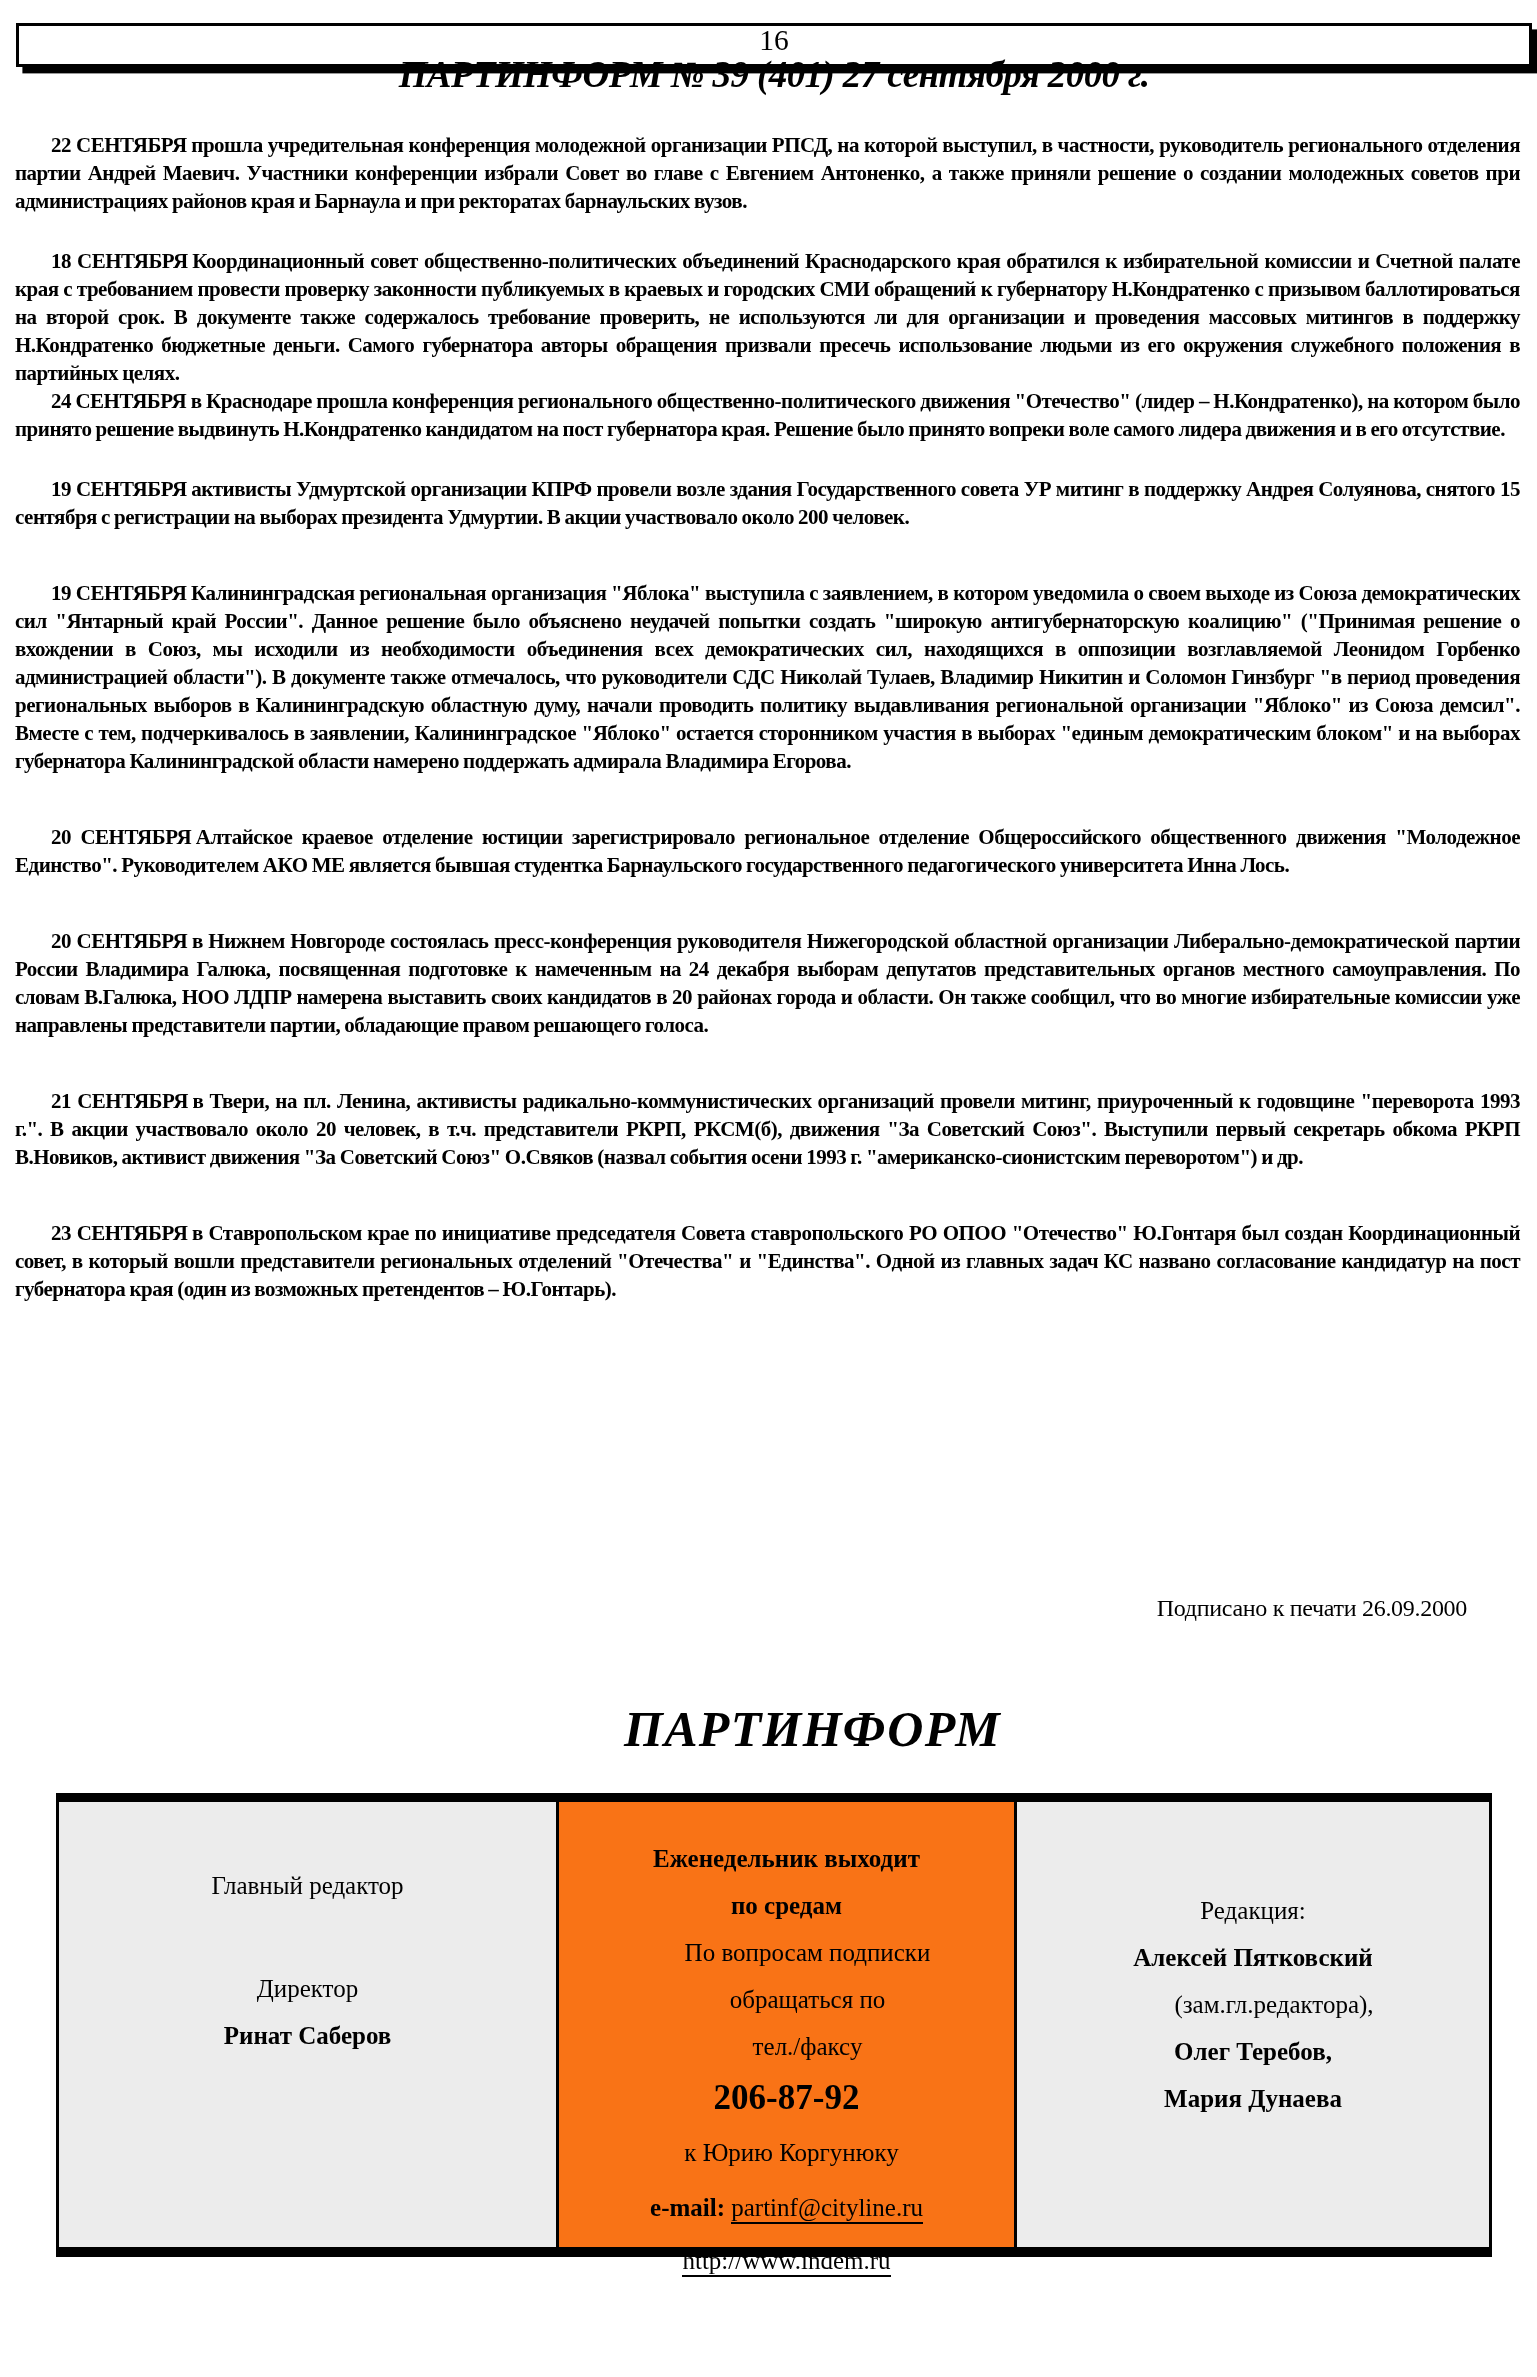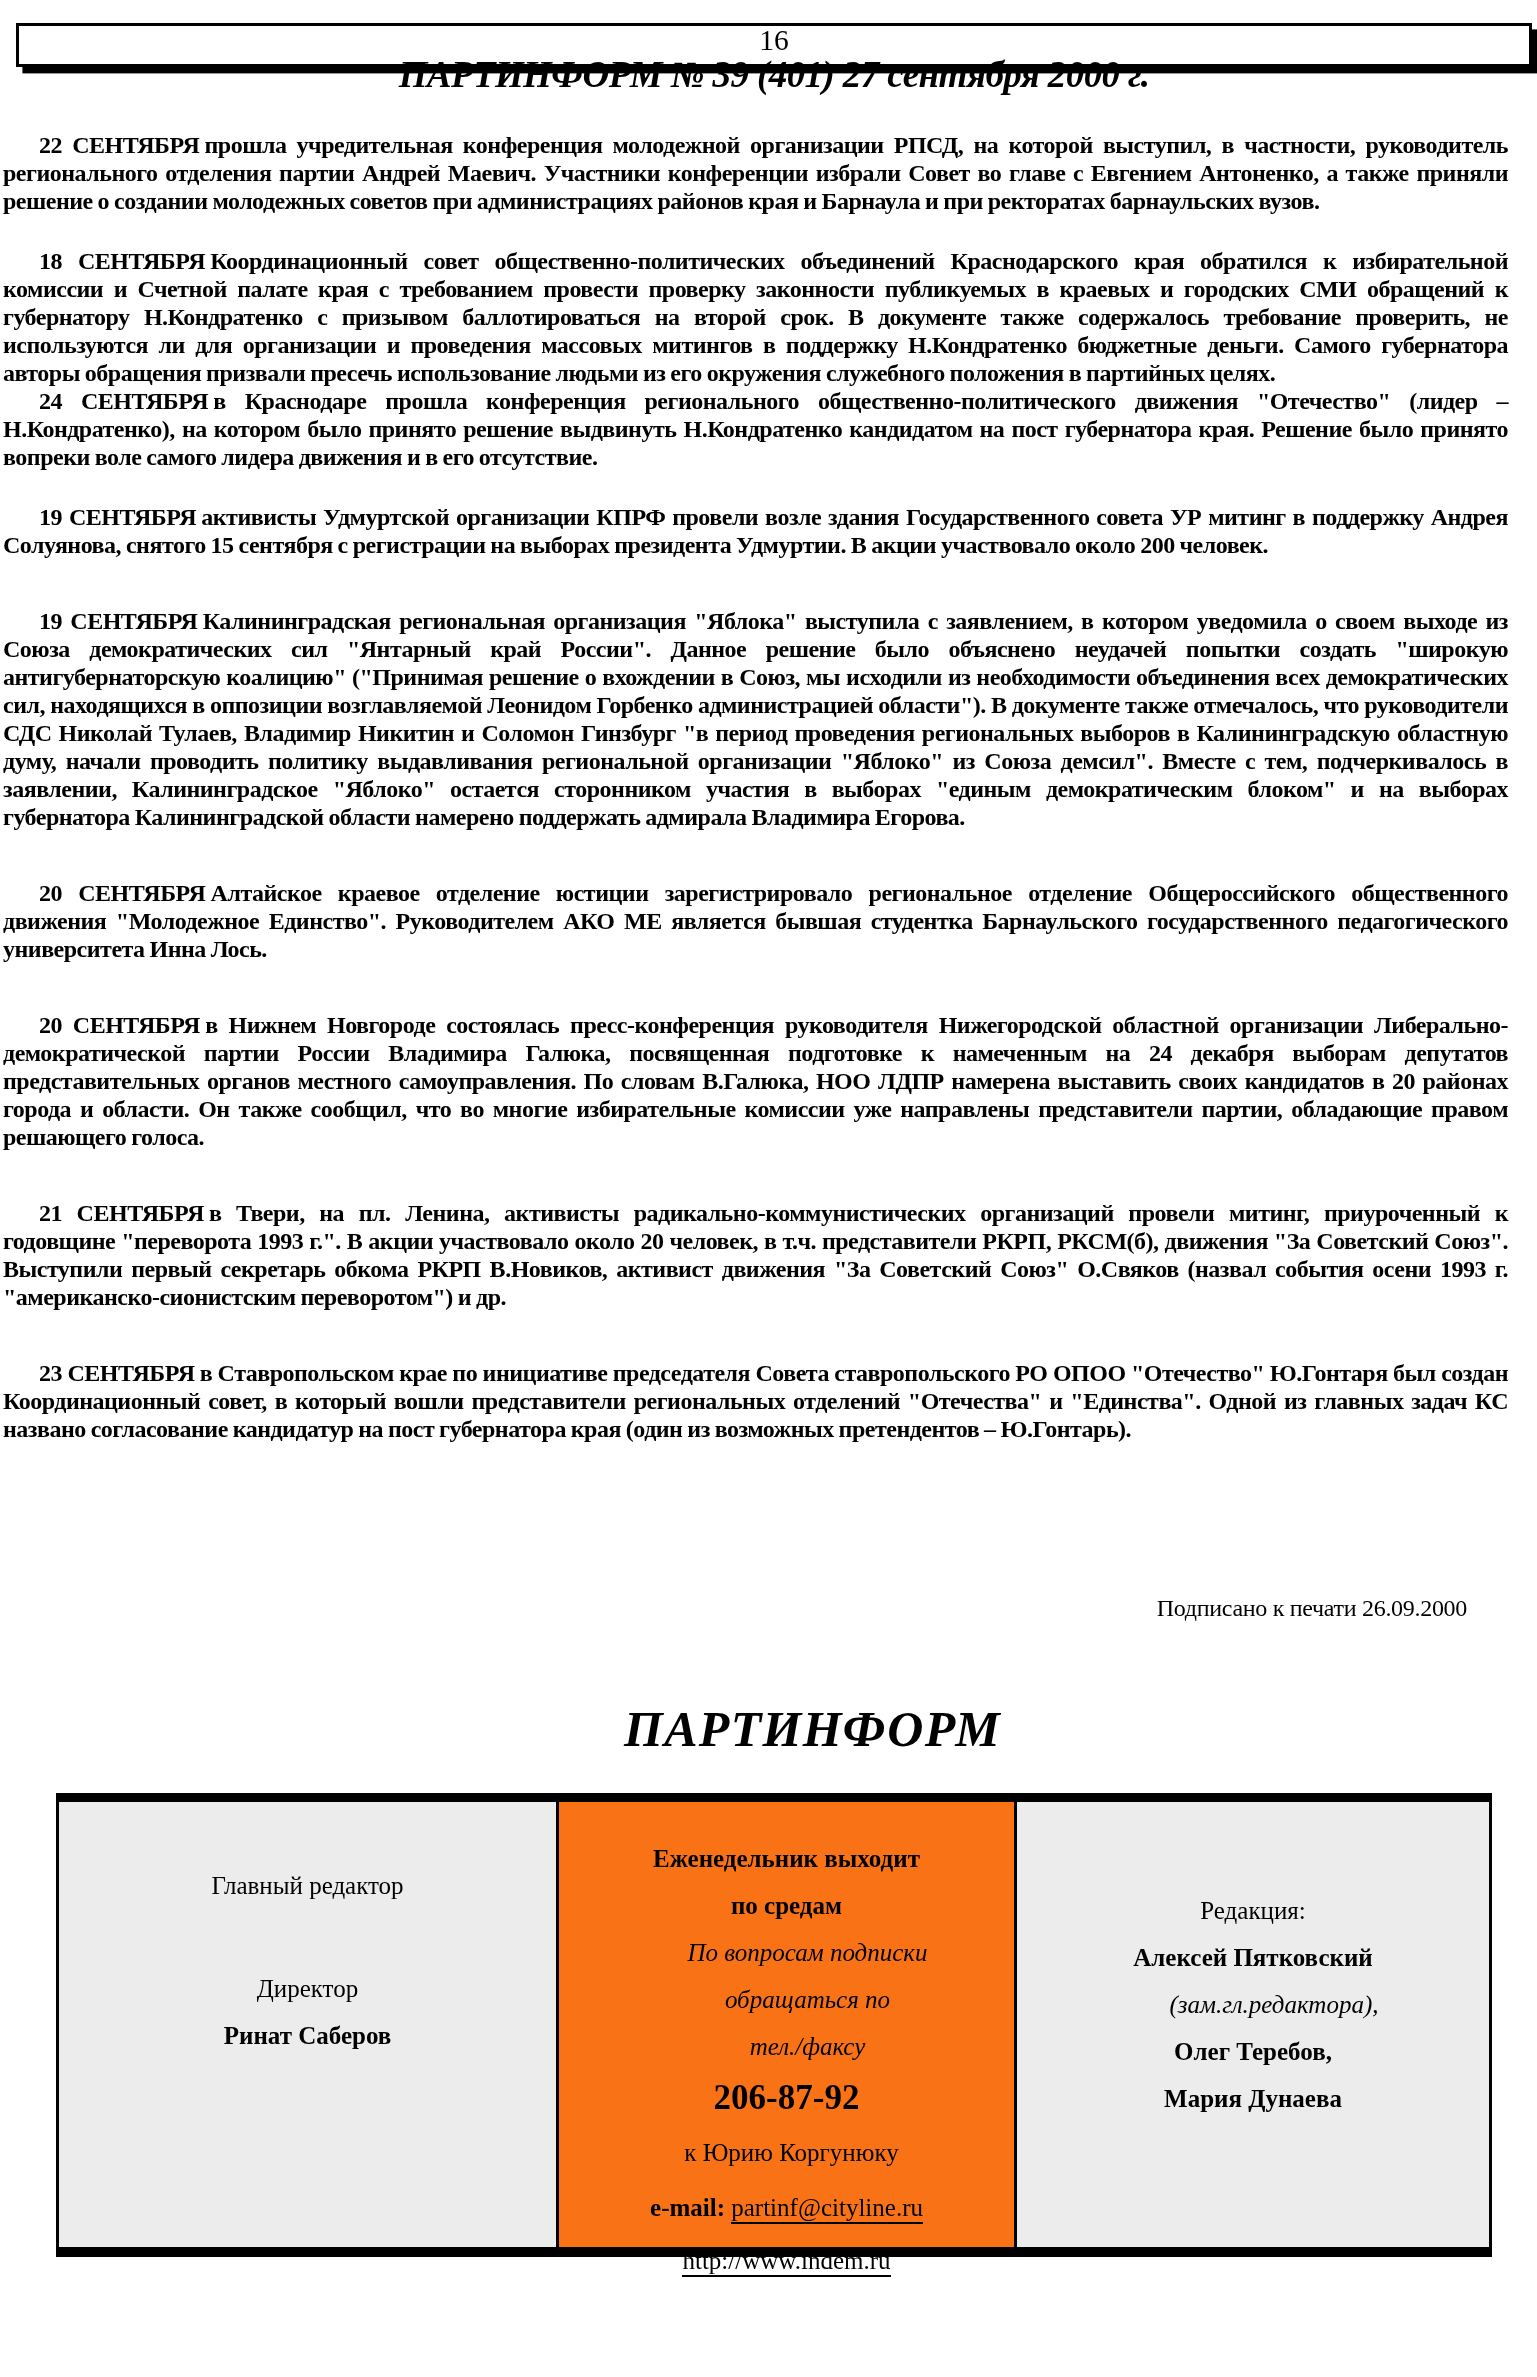--- a/index.html
+++ b/index.html
@@ -14,22 +14,22 @@
     border:3.2px solid #000;background:#fff;
     box-shadow:6.4px 6.4px 0 0 #000;
     display:flex;align-items:center;justify-content:space-between;
     padding:0 11.5px;
     flex-direction:column;
   }
   .page-number{font-size:29.5px;font-weight:normal;line-height:1;}
   .issue-header{font-size:37px;font-weight:bold;font-style:italic;line-height:1;letter-spacing:-0.6px;}
   
   .news-section{
-    position:absolute;left:3px;top:131px;width:1505px;
-    font-size:24px;line-height:28px;font-weight:bold;
+    position:absolute;left:15px;top:131px;width:1505px;
+    font-size:21px;line-height:28px;font-weight:bold;
     letter-spacing:-0.5px;word-spacing:-0.6px;
     text-align:justify;
   }
   .news-item{margin:32px 0 0 0;text-indent:36px;}
   .news-item.first{margin-top:0;}
   .news-item.no-gap{margin-top:0;}
   .news-item.gap-lg{margin-top:48px;}
   .news-date{padding-right:0.22em;}
   
   .signoff-line{
@@ -48,21 +48,21 @@
     position:absolute;left:56px;top:1793px;width:1436px;height:464px;
     border:3.2px solid #000;border-top-width:9px;border-bottom-width:10.2px;
     box-sizing:border-box;display:flex;
   }
   .footer-col{box-sizing:border-box;text-align:center;font-size:25px;}
   .footer-col .line{line-height:47px;}
   .col-left{width:500px;background:#ececec;border-right:3.2px solid #000;padding-top:60px;}
   .col-mid{width:458px;background:#f97316;border-right:3.2px solid #000;padding-top:33px;}
   .col-right{flex:1;background:#ececec;padding-top:85px;}
   .bold{font-weight:bold;}
-  .italic{font-style:italic;padding-left:42px;}
+  .italic{padding-left:42px;}
   .spacer-lg{height:56px;}
   .phone-number{font-size:35px;font-weight:bold;line-height:55px;}
   .contact-name{font-weight:normal;line-height:55px;padding-left:10px;}
   .link{
     text-decoration:none;color:#000;
     border-bottom:2.6px solid #000;padding-bottom:0.6px;
   }
   .email-line{line-height:55px;}
   .url-line{line-height:51px;}
 </style>

